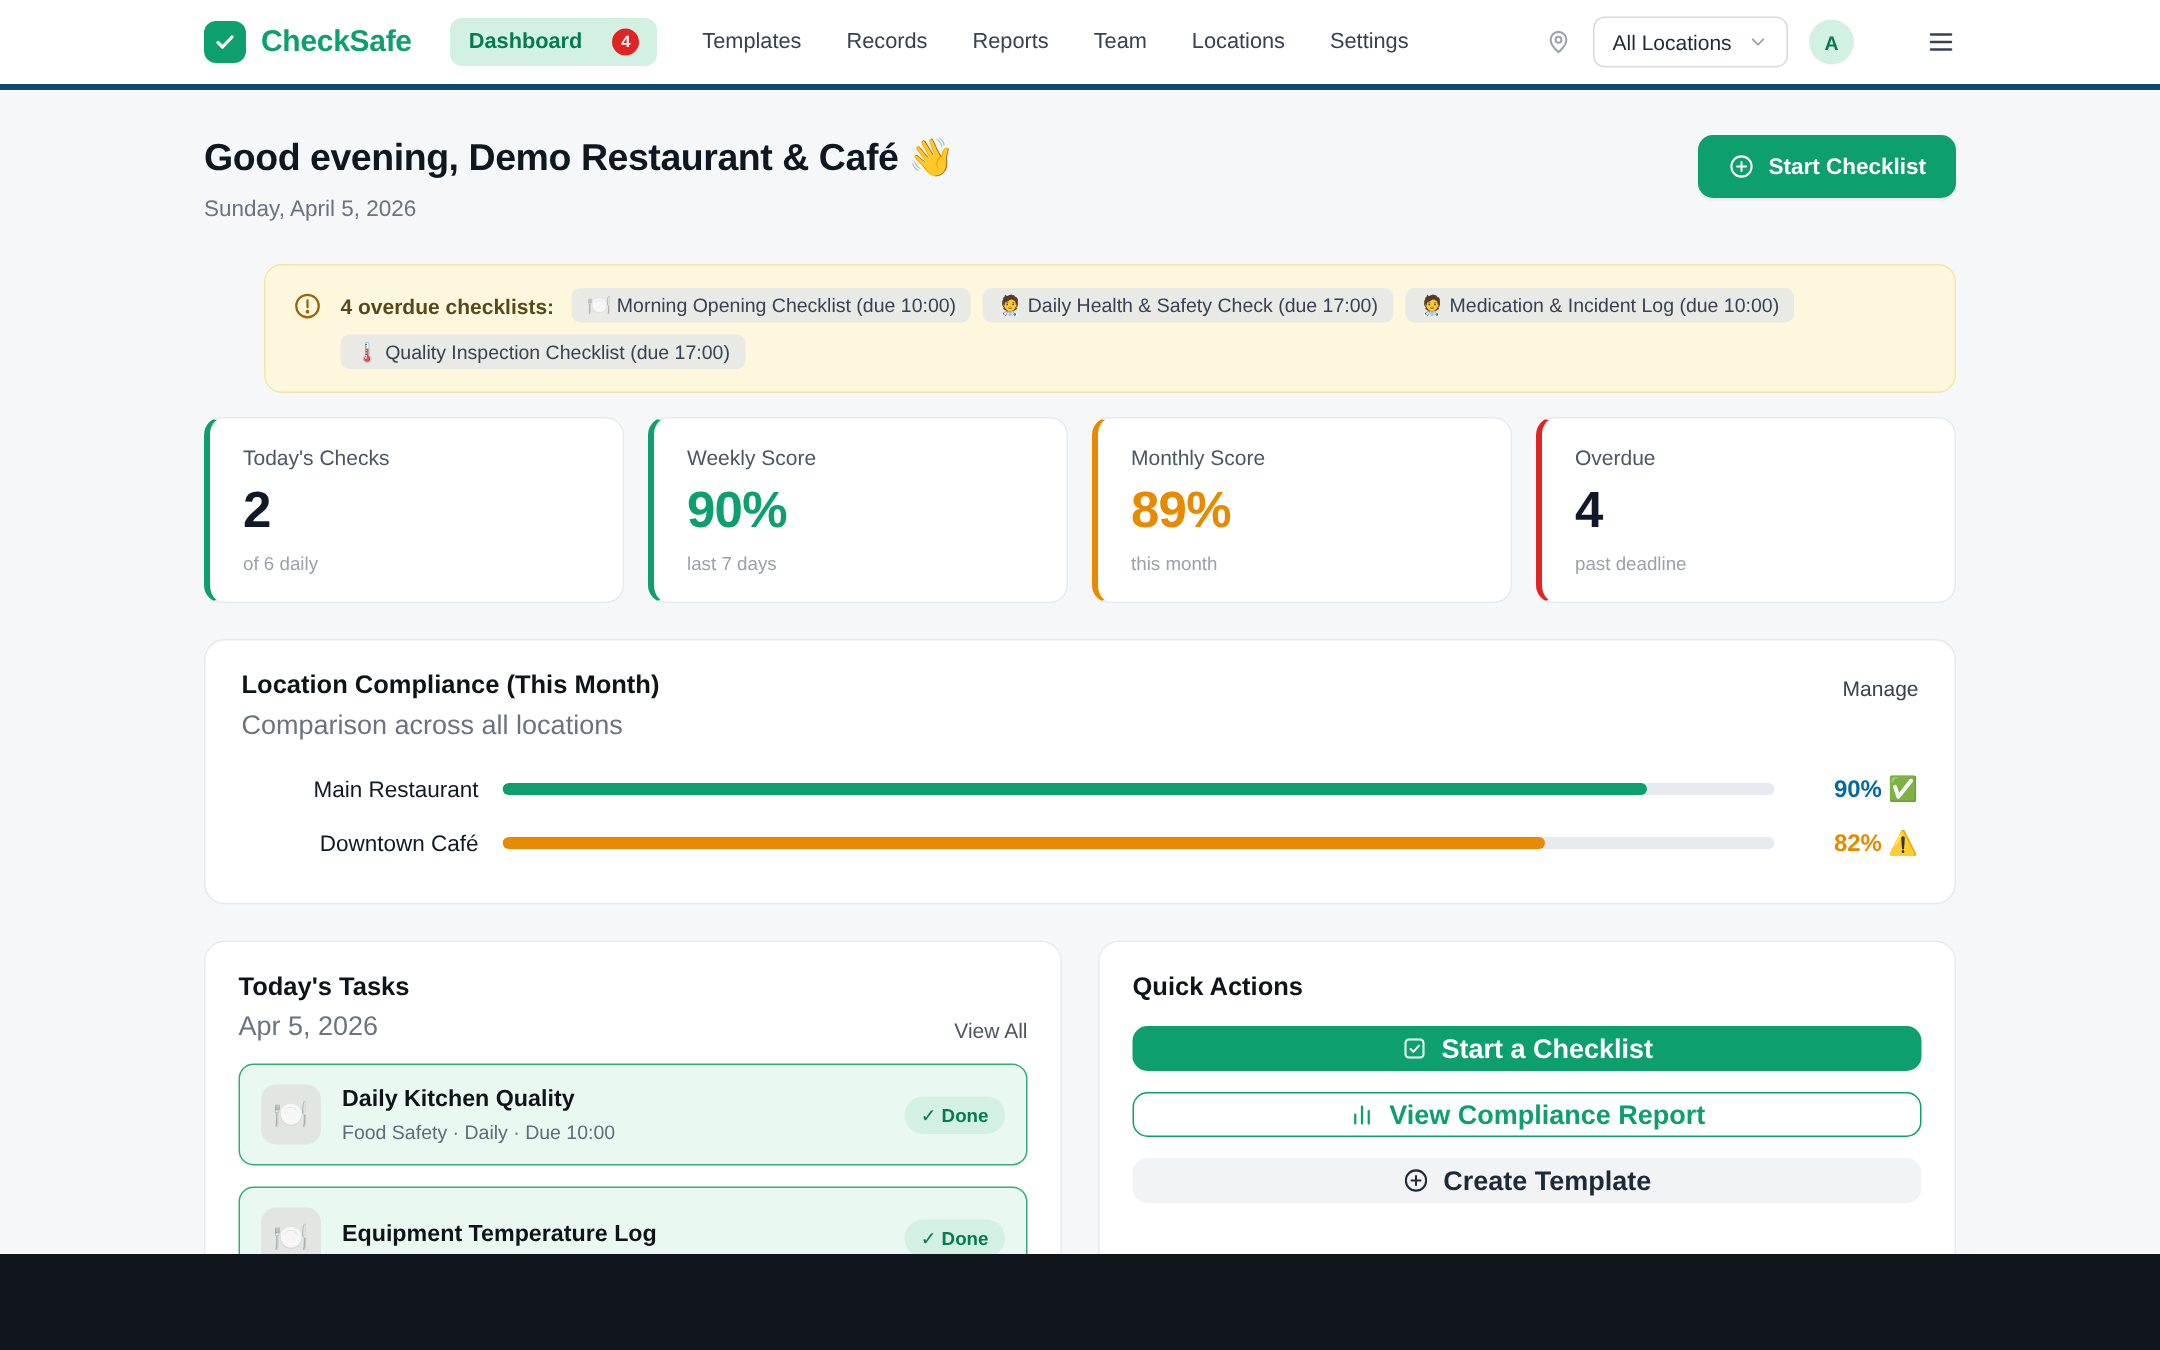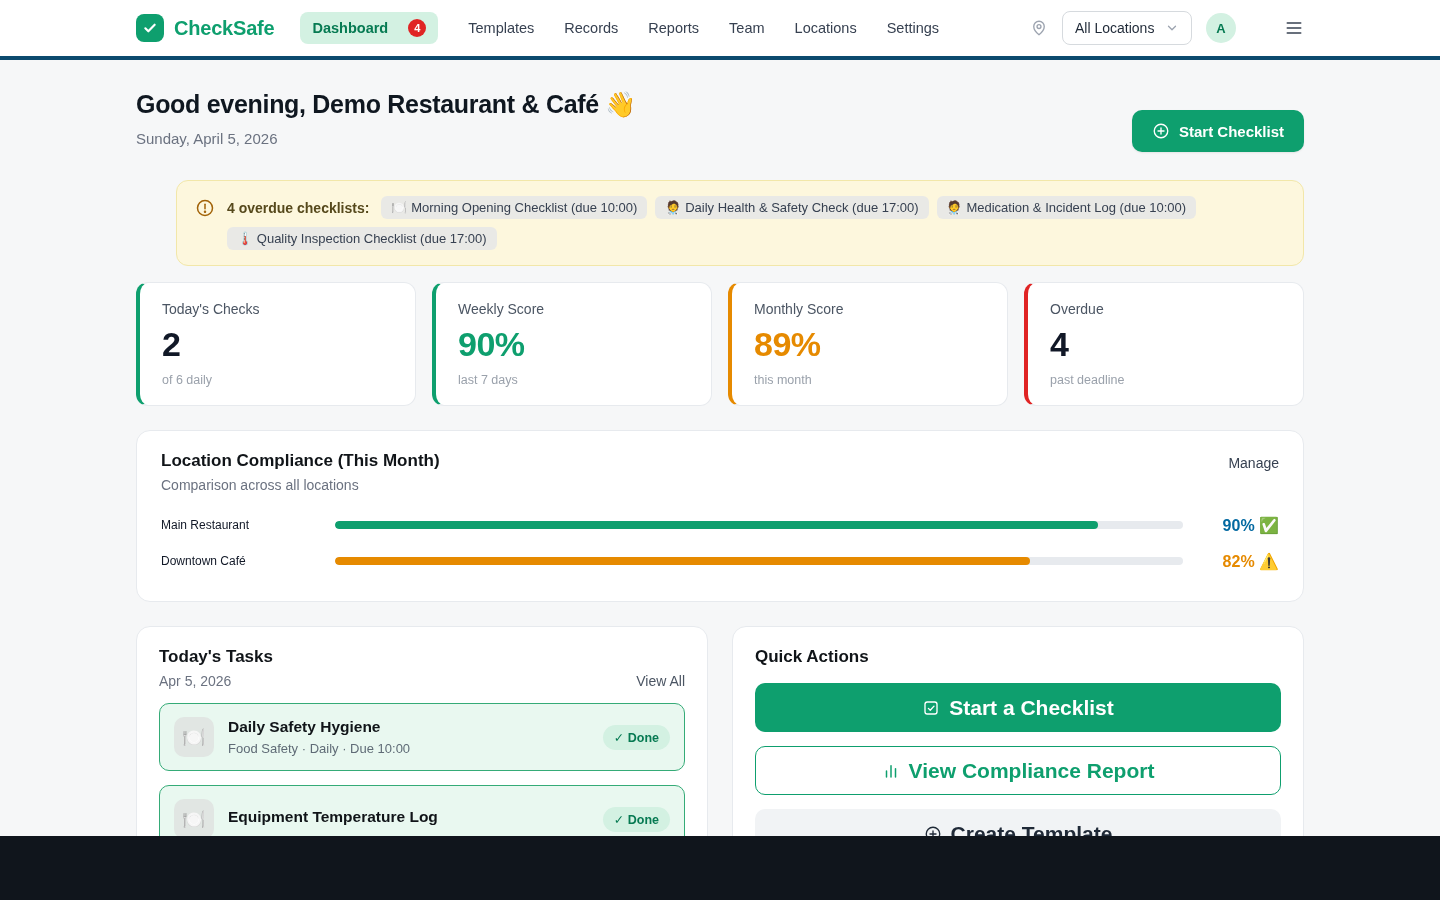--- a/index.html
+++ b/index.html
@@ -24,63 +24,63 @@
   .pin { color:#9ca3af; display:flex; }
   .loc-select { display:flex; align-items:center; justify-content:space-between; gap:10px; border:1px solid #d6dade; border-radius:8px; padding:8px 12px; font-size:14px; color:#1f2937; background:#fff; width:130px; cursor:pointer; }
   .chevron { color:#9ca3af; display:flex; }
   .avatar { width:30px; height:30px; border-radius:50%; background:#d3f1e2; color:#067a52; font-weight:700; font-size:13px; display:flex; align-items:center; justify-content:center; cursor:pointer; }
   .burger { color:#374151; display:flex; margin-left:34px; cursor:pointer; }
 
   
   .greeting-row { display:flex; justify-content:space-between; align-items:flex-start; margin-top:30px; }
   h1 { font-size:25px; font-weight:700; color:#0f1720; letter-spacing:-0.3px; }
   .date { margin-top:11px; font-size:15px; color:#6b7280; }
-  .btn-primary { background:#0e9f6e; color:#fff; border:none; font-size:15px; font-weight:600; padding:12px 20px; border-radius:10px; display:flex; align-items:center; gap:9px; cursor:pointer; font-family:inherit; box-shadow:0 1px 2px rgba(0,0,0,.08);margin-top:20px; }
+  .btn-primary { background:#0e9f6e; color:#fff; border:none; font-size:15px; font-weight:600; padding:12px 20px; border-radius:10px; display:flex; align-items:center; gap:9px; cursor:pointer; font-family:inherit; box-shadow:0 1px 2px rgba(0,0,0,.08); }
 
   
   .alert { margin-top:28px; background:#fdf7dd; border:1px solid #f2e7a9; border-radius:12px; padding:15px 18px; display:flex; gap:12px; align-items:flex-start;margin-left:40px; }
   .alert-icon { color:#a16207; flex:none; margin-top:2px; display:flex; }
   .alert-body { display:flex; flex-wrap:wrap; gap:8px; align-items:center; }
   .alert-title { font-weight:700; font-size:14px; color:#56491c; margin-right:4px; }
   .chip { background:#e9e9e6; color:#374151; border-radius:6px; padding:4px 10px; font-size:13px; cursor:pointer; white-space:nowrap; }
 
   
   .stats { display:flex; gap:16px; margin-top:16px; }
   .stat-card { flex:1; background:#fff; border:1px solid #e7eaee; border-left:4px solid #ccc; border-radius:12px; padding:18px 22px; }
   .stat-label { font-size:14px; color:#4b5563; }
   .stat-value { font-size:34px; font-weight:800; margin-top:8px; letter-spacing:-0.5px; }
   .stat-sub { font-size:12.5px; color:#9aa1ab; margin-top:9px; }
 
   
   .panel { background:#fff; border:1px solid #e7eaee; border-radius:14px; }
   .compliance { margin-top:24px; padding:20px 24px 22px; }
   .panel-head { display:flex; justify-content:space-between; align-items:flex-start; }
   .panel-title { font-size:17px; font-weight:700; color:#101418; }
-  .panel-sub { font-size:14px; color:#6b7280; margin-top:6px; }
+  .panel-sub { font-size:18px; color:#6b7280; margin-top:6px; }
   .manage-link { font-size:14px; font-weight:500; color:#374151; cursor:pointer; margin-top:4px; }
   .comp-rows { margin-top:14px; }
   .comp-row { display:flex; align-items:center; gap:16px; height:36px; }
-  .comp-name { width:158px; font-size:12px; font-weight:500; color:#111827; }
+  .comp-name { width:158px; font-size:15px; font-weight:500; color:#111827;text-align:right; }
   .comp-track { flex:1; height:8px; background:#e7eaee; border-radius:99px; overflow:hidden; }
   .comp-fill { height:100%; border-radius:99px; }
   .comp-pct { width:80px; text-align:right; font-size:16px; font-weight:700; white-space:nowrap; }
 
   
   .grid2 { display:flex; gap:24px; margin-top:24px; }
   .card { flex:1; background:#fff; border:1px solid #e7eaee; border-radius:14px; padding:20px 22px; }
   .tasks-head { display:flex; justify-content:space-between; align-items:flex-end; }
   .view-all { font-size:14px; font-weight:500; color:#4b5563; cursor:pointer; }
   .task { margin-top:14px; background:#e9f8f0; border:1px solid #35ab77; border-radius:10px; padding:13px 14px; display:flex; align-items:center; gap:14px; cursor:pointer; }
   .task-icon { width:40px; height:40px; border-radius:10px; background:#e1e6e3; display:flex; align-items:center; justify-content:center; font-size:19px; flex:none; }
   .task-title { font-size:15.5px; font-weight:600; color:#101418; }
   .task-meta { font-size:13px; color:#5f6b76; margin-top:5px; }
   .task-badge { margin-left:auto; background:#d3f1e2; color:#067a52; font-size:12.5px; font-weight:600; padding:5px 11px; border-radius:999px; white-space:nowrap; }
 
   .qa-buttons { margin-top:16px; display:flex; flex-direction:column; gap:14px; }
-  .qa-btn { height:49px; border-radius:10px; display:flex; align-items:center; justify-content:center; gap:9px; font-size:21px; font-weight:600; cursor:pointer; border:none; font-family:inherit; }
+  .qa-btn { height:30px; border-radius:10px; display:flex; align-items:center; justify-content:center; gap:9px; font-size:18px; font-weight:600; cursor:pointer; border:none; font-family:inherit; }
   .qa-primary { background:#0e9f6e; color:#fff; }
   .qa-outline { background:#fff; border:1.5px solid #0e9f6e; color:#0e9f6e; }
   .qa-gray { background:#f1f3f5; color:#1f2937; }
 
   
   .footer { position:absolute; left:0; right:0; bottom:0; height:64px; background:#10151c; z-index:10; }
 </style>
 </head>
 <body>
 
@@ -224,21 +224,21 @@
       <div class="tasks-head">
         <div>
           <div class="panel-title">Today's Tasks</div>
           <div class="panel-sub">Apr 5, 2026</div>
         </div>
         <div class="view-all">View All</div>
       </div>
       <div class="task">
         <div class="task-icon">🍽️</div>
         <div>
-          <div class="task-title">Daily Safety Hygiene</div>
+          <div class="task-title">Daily Kitchen Quality</div>
           <div class="task-meta">Food Safety · Daily · Due 10:00</div>
         </div>
         <div class="task-badge">✓ Done</div>
       </div>
       <div class="task">
         <div class="task-icon">🍽️</div>
         <div>
           <div class="task-title">Equipment Temperature Log</div>
           <div class="task-meta"></div>
         </div>

